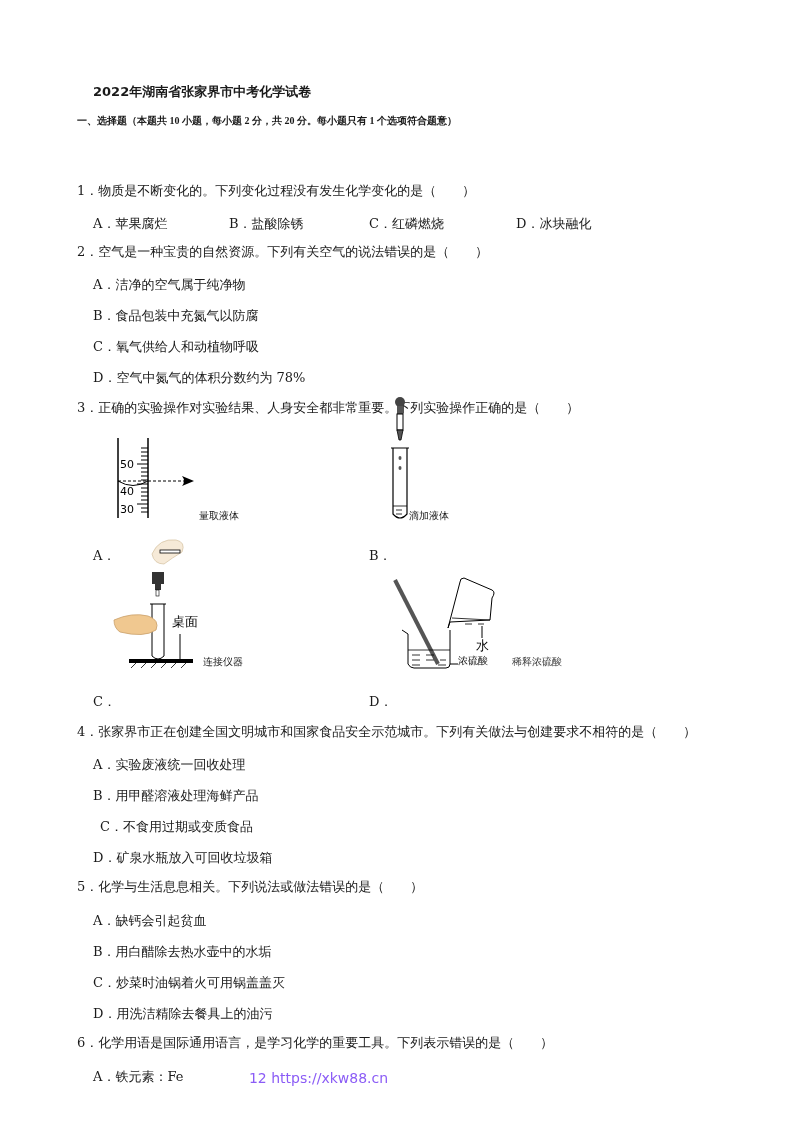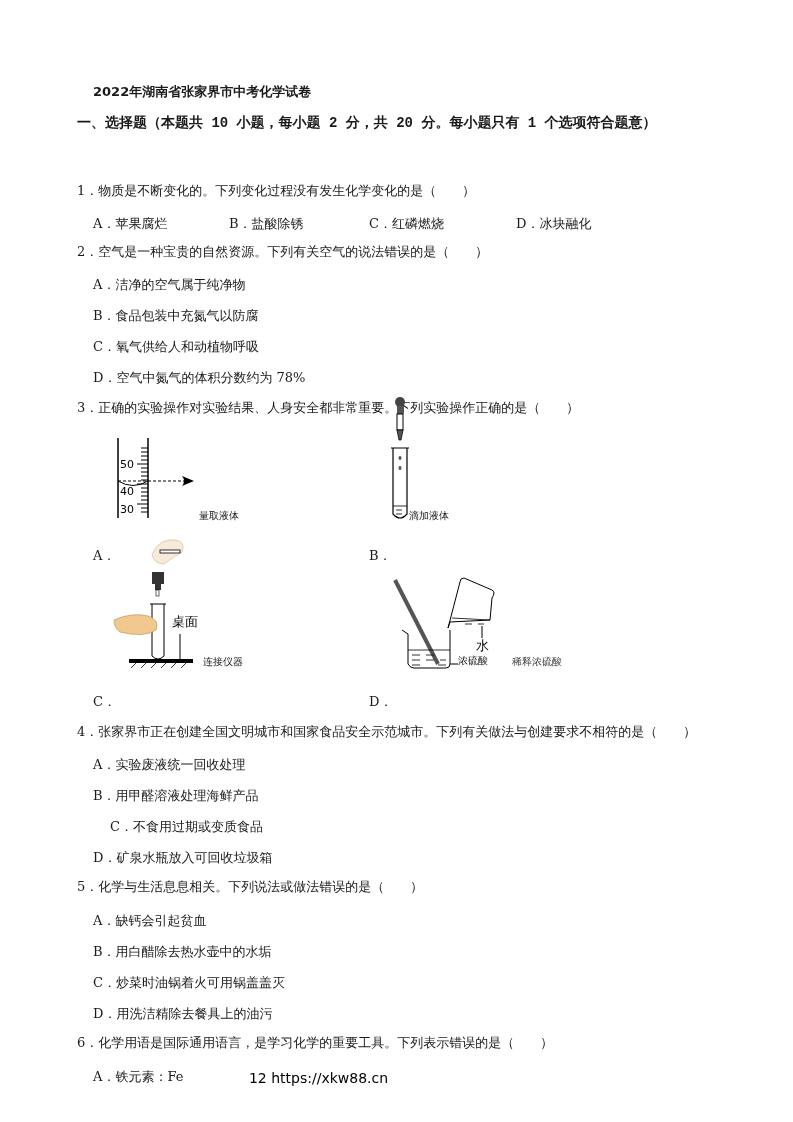--- a/index.html
+++ b/index.html
@@ -1,28 +1,28 @@
 <!DOCTYPE html>
 <html><head>
 <meta charset="utf-8">
 <style>
   html, body { margin: 0; padding: 0; background: #ffffff; }
   body { width: 793px; height: 1122px; position: relative; overflow: hidden;
          font-family: "DejaVu Serif", "Liberation Serif", serif; color: #1a1a1a; }
   .abs { position: absolute; white-space: nowrap; }
   .title { left: 93px; top: 83px; font-size: 13px; font-weight: bold;
            font-family: "DejaVu Sans", "Liberation Sans", sans-serif; }
-  .section { left: 77px; top: 114px; font-size: 14px; font-weight: bold;
-             font-family: Liberation Mono, monospace; }
+  .section { left: 77px; top: 114px; font-size: 10px; font-weight: bold;
+             font-family: Liberation Serif, serif; }
   .q { left: 77px; font-size: 13px; margin-top: 36px; }
   .opt { font-size: 13px; margin-top: 38px; }
   .lbl-sm { font-size: 10px; }
   .sans { font-family: "DejaVu Sans", "Liberation Sans", sans-serif; }
   .footer { left: 0; width: 637px; top: 1070px; text-align: center; font-size: 14px;
-            color: #000000; font-family: "DejaVu Sans", "Liberation Sans", sans-serif; }
+            color: #8b5cf6; font-family: "DejaVu Sans", "Liberation Sans", sans-serif; }
   svg { position: absolute; overflow: visible; }
 </style>
 </head>
 <body>
 
 <div class="abs title">2022年湖南省张家界市中考化学试卷</div>
 <div class="abs section">一、选择题（本题共 10 小题，每小题 2 分，共 20 分。每小题只有 1 个选项符合题意）</div>
 
 <div class="abs q" style="top:146px">1．物质是不断变化的。下列变化过程没有发生化学变化的是（　　）</div>
 <div class="abs opt" style="left:93px;top:177px">A．苹果腐烂</div>
@@ -129,21 +129,21 @@
   <line x1="92" y1="50" x2="92" y2="62" stroke="#000" stroke-width="1"></line>
   <text x="86" y="74" font-size="13" font-family="DejaVu Sans, sans-serif">水</text>
   <line x1="60" y1="88" x2="68" y2="88" stroke="#000" stroke-width="1"></line>
 </svg>
 <div class="abs lbl-sm sans" style="left:458px;top:654px">浓硫酸</div>
 <div class="abs lbl-sm sans" style="left:512px;top:655px;color:#404040">稀释浓硫酸</div>
 
 <div class="abs q" style="top:687px">4．张家界市正在创建全国文明城市和国家食品安全示范城市。下列有关做法与创建要求不相符的是（　　）</div>
 <div class="abs opt" style="left:93px;top:718px">A．实验废液统一回收处理</div>
 <div class="abs opt" style="left:93px;top:749px">B．用甲醛溶液处理海鲜产品</div>
-<div class="abs opt" style="left:110px;top:780px">C．不食用过期或变质食品</div>
+<div class="abs opt" style="left:100px;top:780px">C．不食用过期或变质食品</div>
 <div class="abs opt" style="left:93px;top:811px">D．矿泉水瓶放入可回收垃圾箱</div>
 
 <div class="abs q" style="top:842px">5．化学与生活息息相关。下列说法或做法错误的是（　　）</div>
 <div class="abs opt" style="left:93px;top:874px">A．缺钙会引起贫血</div>
 <div class="abs opt" style="left:93px;top:905px">B．用白醋除去热水壶中的水垢</div>
 <div class="abs opt" style="left:93px;top:936px">C．炒菜时油锅着火可用锅盖盖灭</div>
 <div class="abs opt" style="left:93px;top:967px">D．用洗洁精除去餐具上的油污</div>
 
 <div class="abs q" style="top:998px">6．化学用语是国际通用语言，是学习化学的重要工具。下列表示错误的是（　　）</div>
 <div class="abs opt" style="left:93px;top:1030px">A．铁元素：Fe</div>

